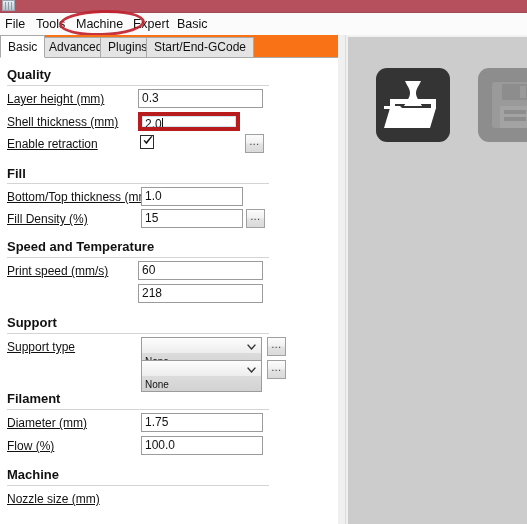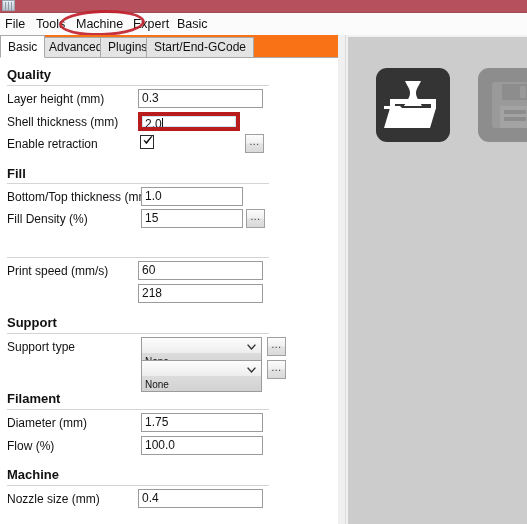--- a/index.html
+++ b/index.html
@@ -152,20 +152,21 @@
     height: 1px;
     background: #d4d4d4;
   }
 
   .field-label {
     position: absolute;
     left: 7px;
     font-size: 12px;
     color: #111;
     white-space: nowrap;
+    text-decoration: underline;
   }
 
   .textbox {
     position: absolute;
     box-sizing: border-box;
     height: 19px;
     background: #ffffff;
     border: 1px solid #9b9b9b;
     font-size: 12px;
     color: #111;
@@ -326,20 +327,21 @@
     <div class="group-title" style="top:108px">Fill</div>
     <div class="group-rule" style="top:125px"></div>
 
     <div class="field-label" style="top:132px">Bottom/Top thickness (mm)</div>
     <div class="textbox" style="left:141px; top:129px; width:102px;">1.0</div>
 
     <div class="field-label" style="top:154px">Fill Density (%)</div>
     <div class="textbox" style="left:141px; top:151px; width:102px;">15</div>
     <div class="dots-button" style="left:246px; top:151px;">...</div>
 
+    <div class="group-title" style="top:181px">Speed and Temperature</div>
     <div class="group-rule" style="top:199px"></div>
 
     <div class="field-label" style="top:206px">Print speed (mm/s)</div>
     <div class="textbox" style="left:138px; top:203px; width:125px;">60</div>
 
     <div class="textbox" style="left:138px; top:226px; width:125px;">218</div>
 
     <div class="group-title" style="top:257px">Support</div>
     <div class="group-rule" style="top:275px"></div>
 
@@ -370,21 +372,20 @@
     <div class="field-label" style="top:358px">Diameter (mm)</div>
     <div class="textbox" style="left:141px; top:355px; width:122px;">1.75</div>
 
     <div class="field-label" style="top:381px">Flow (%)</div>
     <div class="textbox" style="left:141px; top:378px; width:122px;">100.0</div>
 
     <div class="group-title" style="top:409px">Machine</div>
     <div class="group-rule" style="top:427px"></div>
 
     <div class="field-label" style="top:434px">Nozzle size (mm)</div>
-    <div class="textbox" style="left:138px; top:431px; width:125px;">0.4</div>
 
   </div>
 
   <div class="splitter">
     <div class="splitter-line"></div>
   </div>
 
   <div class="viewpanel"></div>
   <div class="viewpanel-topline"></div>
 

